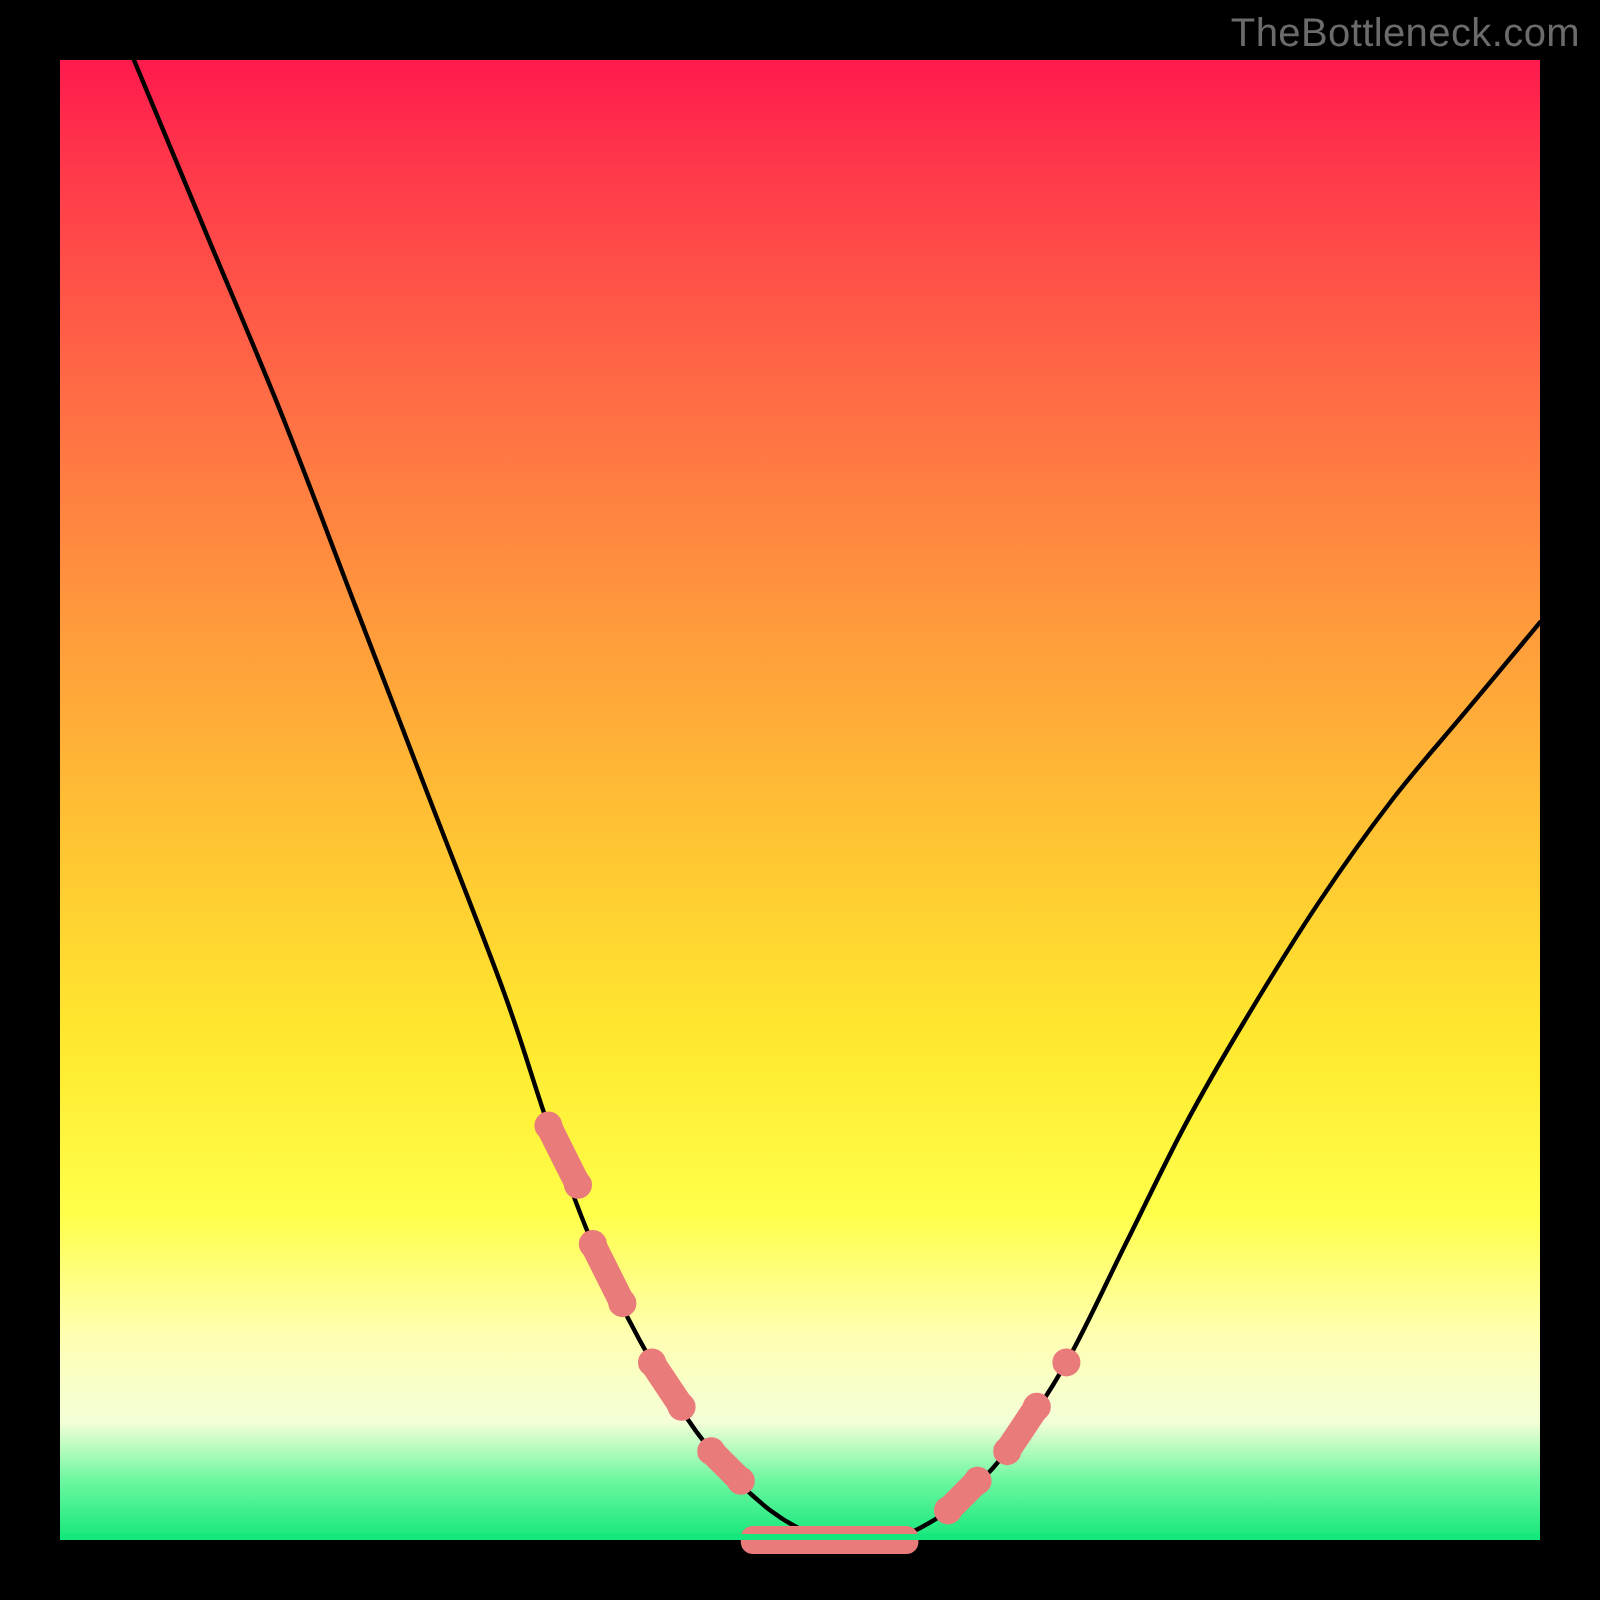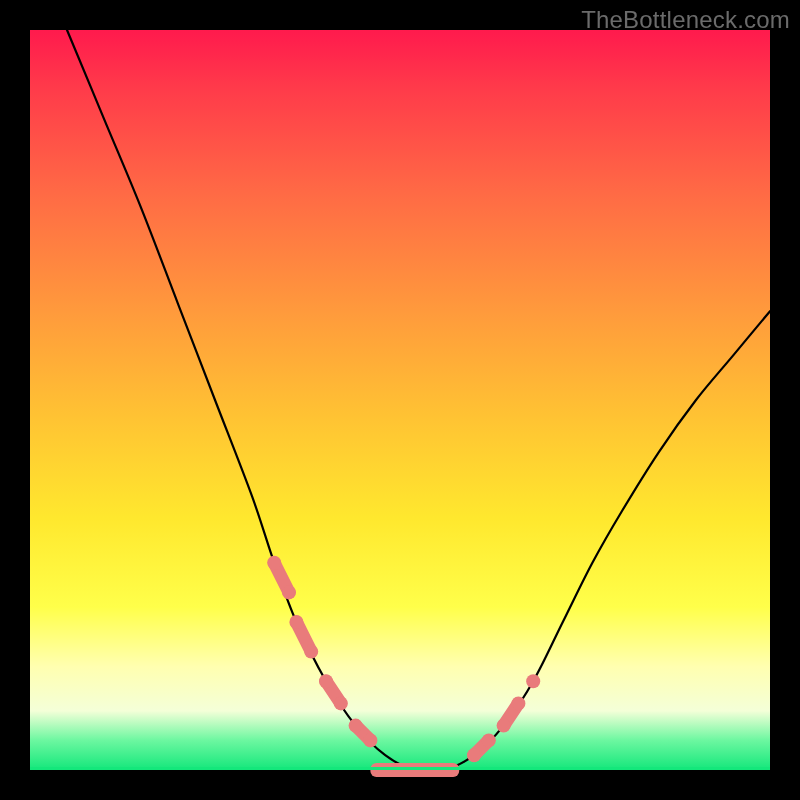--- a/index.html
+++ b/index.html
@@ -38,21 +38,21 @@
       #f4ffd8 92%,
       #6cf7a0 96%,
       #14e77b 100%
     );
   }
   .watermark {
     position: absolute;
     top: 6px;
     right: 10px;
     color: #6b6b6b;
-    font-size: 24px;
+    font-size: 20px;
     letter-spacing: 0.2px;
     user-select: none;
   }
   svg.curve {
     position: absolute;
     left: 0; top: 0;
     width: 740px;
     height: 740px;
     overflow: visible;
   }

